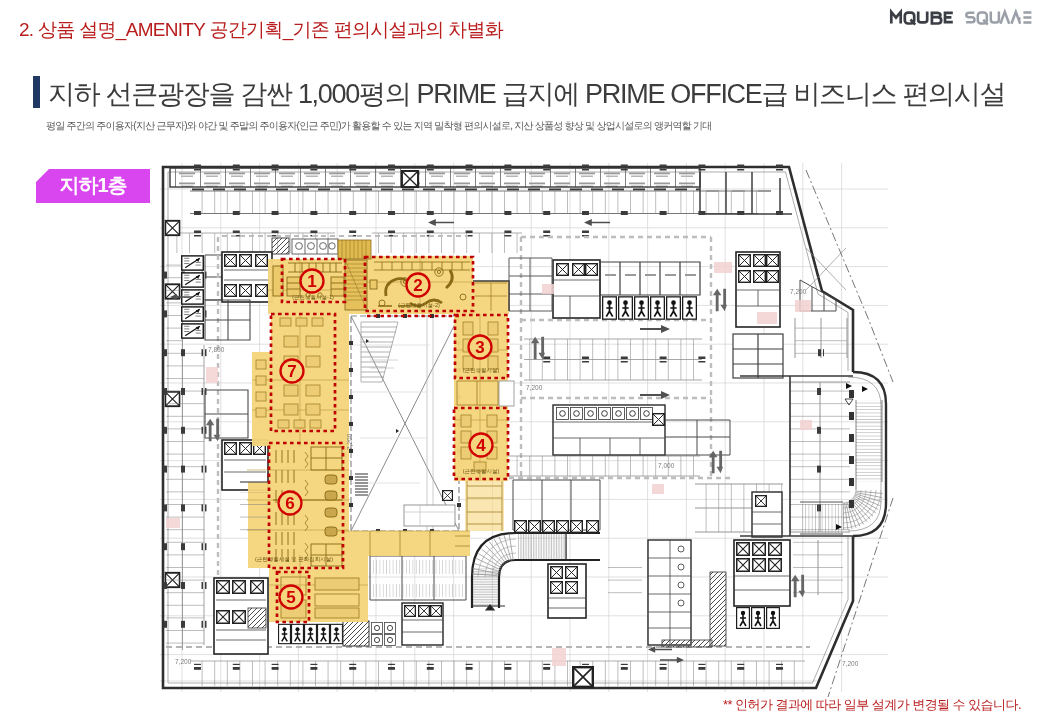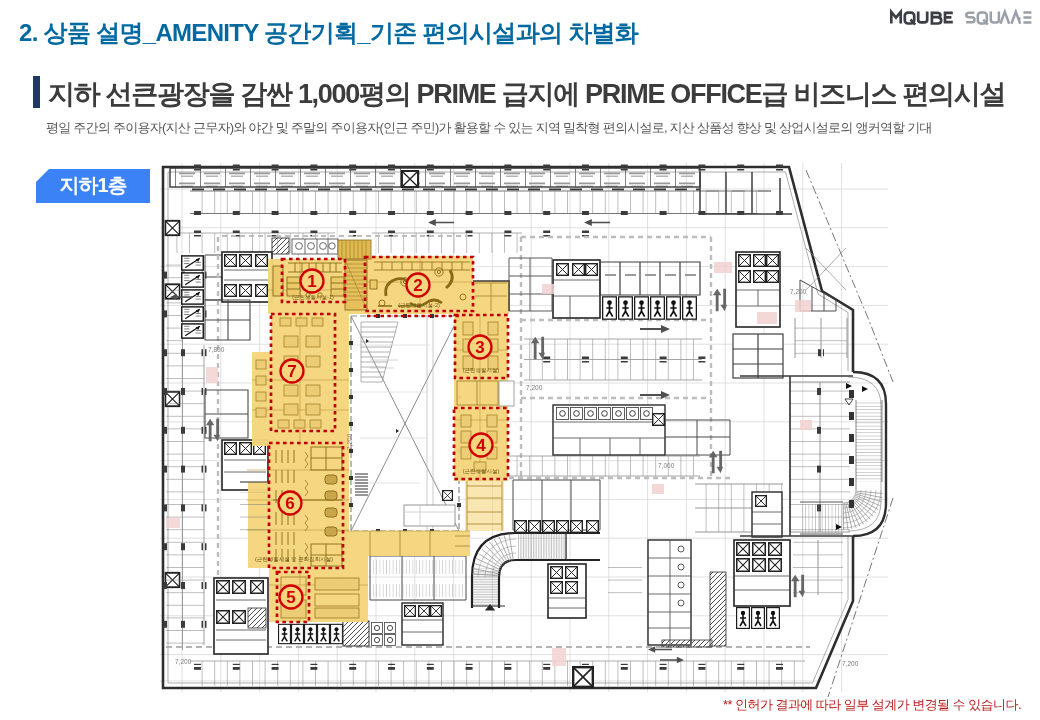--- a/index.html
+++ b/index.html
@@ -1,21 +1,21 @@
 <!DOCTYPE html>
 <html><head>
 <meta charset="utf-8">
 <style>
 html,body{margin:0;padding:0;width:1040px;height:720px;background:#fff;overflow:hidden}
 body{font-family:"Liberation Sans",sans-serif;position:relative}
-.hdr{position:absolute;left:19px;top:17px;font-size:24px;font-weight:bold;color:#0369a1;letter-spacing:-0.7px}
+.hdr{position:absolute;left:19px;top:17px;font-size:19px;font-weight:normal;color:#b91c1c;letter-spacing:-0.7px}
 .bar{position:absolute;left:33px;top:76px;width:7px;height:32px;background:#1f3864}
-.t1{position:absolute;left:48px;top:76px;font-size:27px;font-weight:bold;color:#3c3c3c;letter-spacing:-1.3px;white-space:nowrap}
-.t2{position:absolute;left:46px;top:119px;font-size:13px;color:#575757;letter-spacing:-0.75px;white-space:nowrap}
-.tag{position:absolute;left:36px;top:169px;width:114px;height:34px;background:#3b82f6;color:#fff;font-size:20px;font-weight:bold;text-align:center;line-height:33px;clip-path:polygon(13px 0,100% 0,100% 100%,0 100%,0 13px);letter-spacing:-1px}
+.t1{position:absolute;left:48px;top:76px;font-size:27px;font-weight:normal;color:#3c3c3c;letter-spacing:-1.3px;white-space:nowrap}
+.t2{position:absolute;left:46px;top:119px;font-size:10px;color:#575757;letter-spacing:-0.75px;white-space:nowrap}
+.tag{position:absolute;left:36px;top:169px;width:114px;height:34px;background:#d946ef;color:#fff;font-size:20px;font-weight:bold;text-align:center;line-height:33px;clip-path:polygon(13px 0,100% 0,100% 100%,0 100%,0 13px);letter-spacing:-1px}
 .fn{position:absolute;right:19px;top:696px;font-size:13px;color:#b91c1c;letter-spacing:-0.55px}
 </style>
 </head>
 <body>
 
 <div class="hdr">2. 상품 설명_AMENITY 공간기획_기존 편의시설과의 차별화</div>
 
 <div class="bar"></div>
 
 <div class="t1">지하 선큰광장을 감싼 1,000평의 PRIME 급지에 PRIME OFFICE급 비즈니스 편의시설</div>

